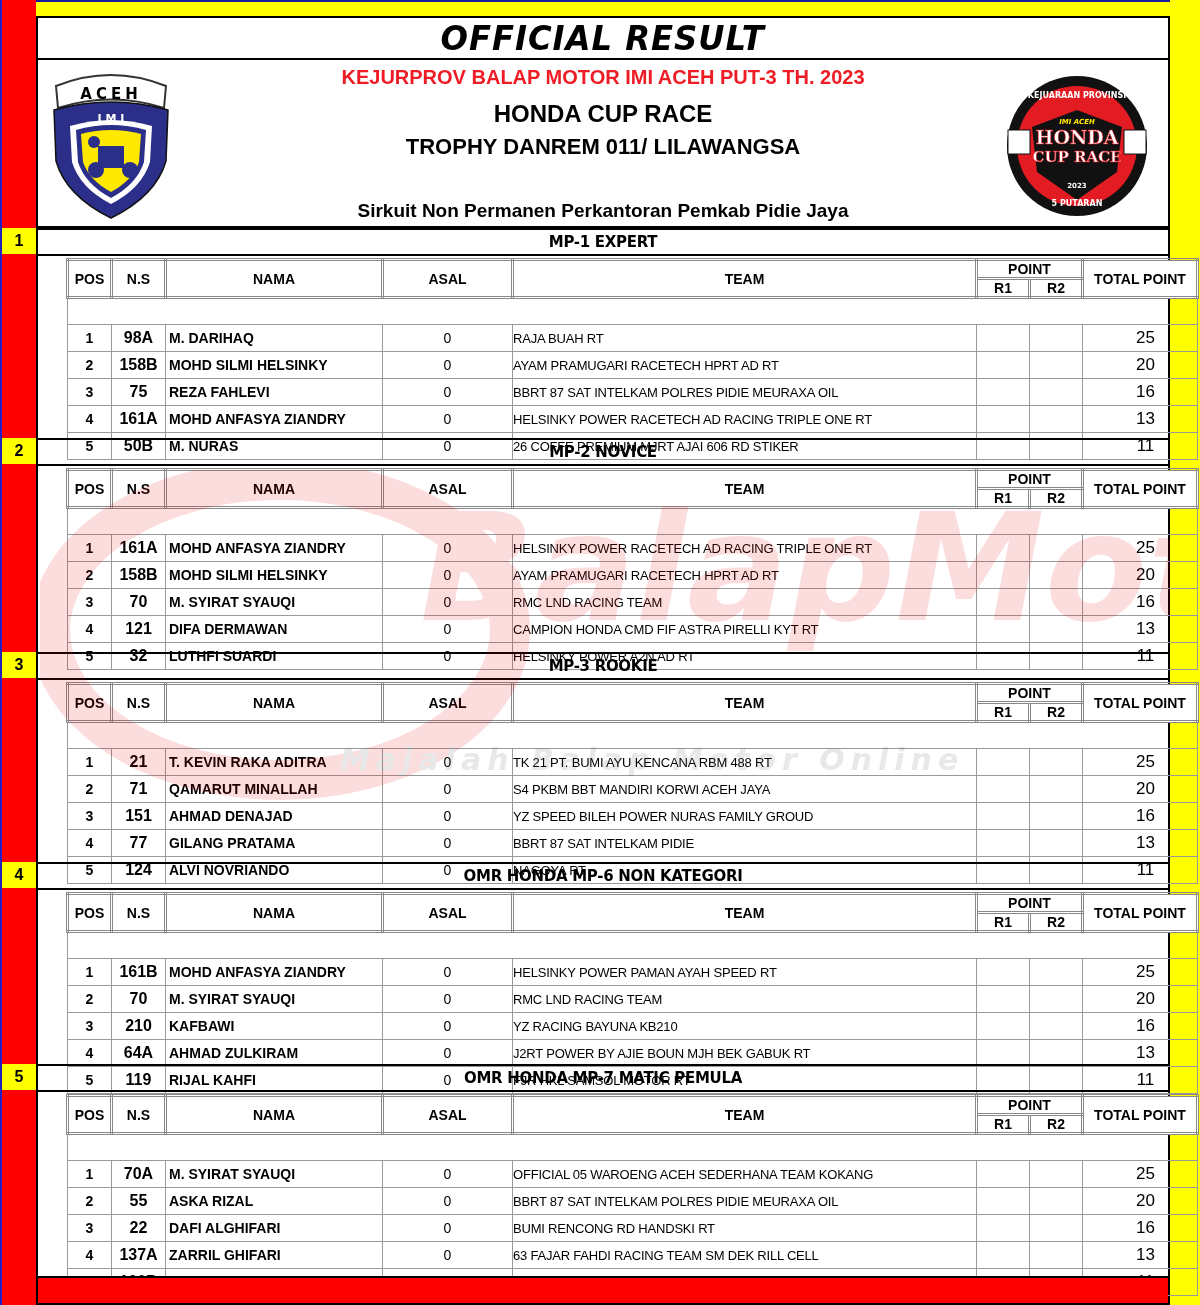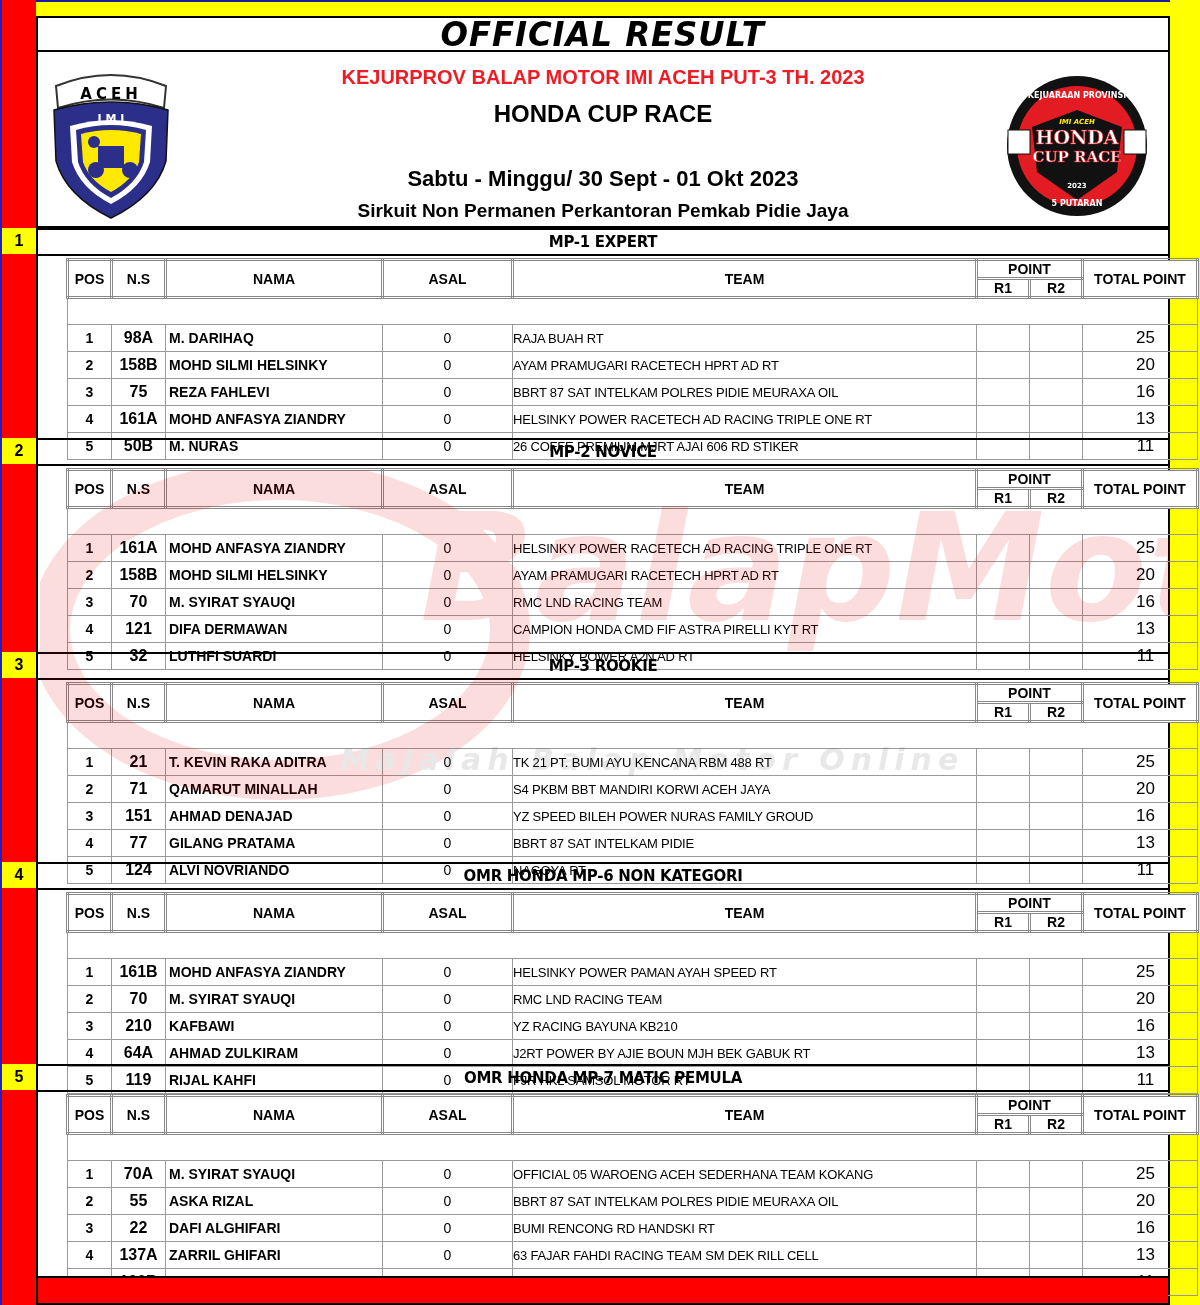--- a/index.html
+++ b/index.html
@@ -6,21 +6,21 @@
   html, body { width: 1200px; height: 1305px; overflow: hidden; background: #ffff00; }
   body { position: relative; font-family: "Liberation Sans", sans-serif; color: #000; }
 
   .frame-top { position: absolute; left: 0; top: 0; width: 1200px; height: 2px; background: #1a1aa0; }
   .left-band { position: absolute; left: 0; top: 0; width: 36px; height: 1305px; background: #ff0000; border-left: 2px solid #2020c0; }
   .right-band { position: absolute; left: 1170px; top: 0; width: 30px; height: 1305px; background: #ffff00; }
   .top-band { position: absolute; left: 36px; top: 2px; width: 1134px; height: 14px; background: #ffff00; }
 
   .sheet { position: absolute; left: 36px; top: 16px; width: 1134px; height: 1289px; background: #fff; border-left: 2px solid #000; border-right: 2px solid #000; }
 
-  .title-row { position: absolute; left: 0; top: 0; width: 1130px; height: 36px; border-top: 2px solid #000; border-bottom: 2px solid #000; display: flex; align-items: center; justify-content: center; }
+  .title-row { position: absolute; left: 0; top: 0; width: 1130px; height: 44px; border-top: 2px solid #000; border-bottom: 2px solid #000; display: flex; align-items: center; justify-content: center; }
   .title-text { font-family: "DejaVu Sans", sans-serif; font-weight: bold; font-style: italic; font-size: 34px; letter-spacing: 1px; transform: scaleX(0.95); }
 
   .header { position: absolute; left: 0; top: 46px; width: 1130px; height: 166px; border-bottom: 2px solid #000; }
   .h-line { position: absolute; left: 0; width: 1130px; text-align: center; font-weight: bold; }
   .h1 { top: 4px; font-size: 20px; color: #ee1c25; }
   .h2 { top: 38px; font-size: 24px; }
   .h3 { top: 72px; font-size: 22px; }
   .h4 { top: 104px; font-size: 22px; }
   .h5 { top: 138px; font-size: 19px; }
 
@@ -74,21 +74,21 @@
       <path d="M35 68 Q65 60 95 68 L93 96 Q87 114 65 126 Q43 114 37 96 Z" fill="#ffe900"></path>
       <rect x="52" y="80" width="26" height="22" fill="#2b2f8a"></rect>
       <circle cx="50" cy="104" r="8" fill="#2b2f8a"></circle>
       <circle cx="84" cy="104" r="8" fill="#2b2f8a"></circle>
       <circle cx="48" cy="76" r="6" fill="#2b2f8a"></circle>
       <text x="65" y="56" text-anchor="middle" fill="#fff" font-family="DejaVu Sans, sans-serif" font-size="11" font-weight="bold">I M I</text>
     </svg>
 
     <div class="h-line h1">KEJURPROV BALAP MOTOR IMI ACEH PUT-3 TH. 2023</div>
     <div class="h-line h2">HONDA CUP RACE</div>
-    <div class="h-line h4">Sabtu - Minggu/ 30 Sept - 01 Okt 2023</div>
+    <div class="h-line h3">TROPHY DANREM 011/ LILAWANGSA</div>
     <div class="h-line h5">Sirkuit Non Permanen Perkantoran Pemkab Pidie Jaya</div>
 
     <svg class="logo-right" viewBox="0 0 150 148">
       <circle cx="75" cy="74" r="70" fill="#111"></circle>
       <circle cx="75" cy="74" r="60" fill="#e31b23"></circle>
       <path d="M30 55 L75 38 L120 55 L115 100 L75 128 L35 100 Z" fill="#111"></path>
       <rect x="6" y="58" width="22" height="24" fill="#fff" stroke="#111"></rect>
       <rect x="122" y="58" width="22" height="24" fill="#fff" stroke="#111"></rect>
       <text x="75" y="26" text-anchor="middle" fill="#fff" font-family="DejaVu Sans, sans-serif" font-size="8" font-weight="bold">KEJUARAAN PROVINSI</text>
       <text x="75" y="52" text-anchor="middle" fill="#ffe900" font-family="DejaVu Sans, sans-serif" font-size="7" font-weight="bold" font-style="italic">IMI ACEH</text>

